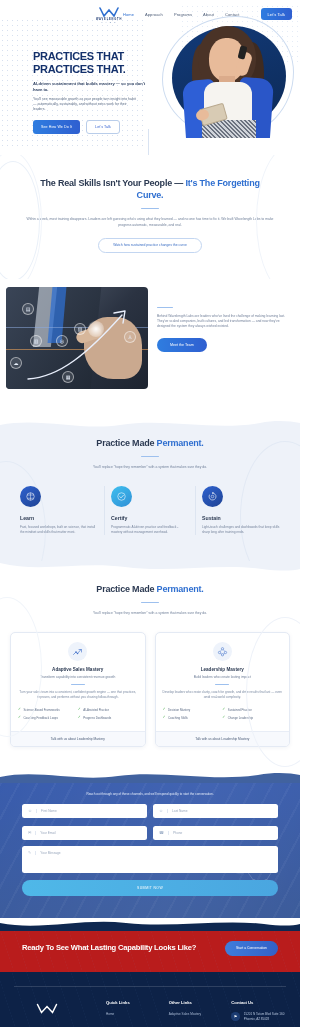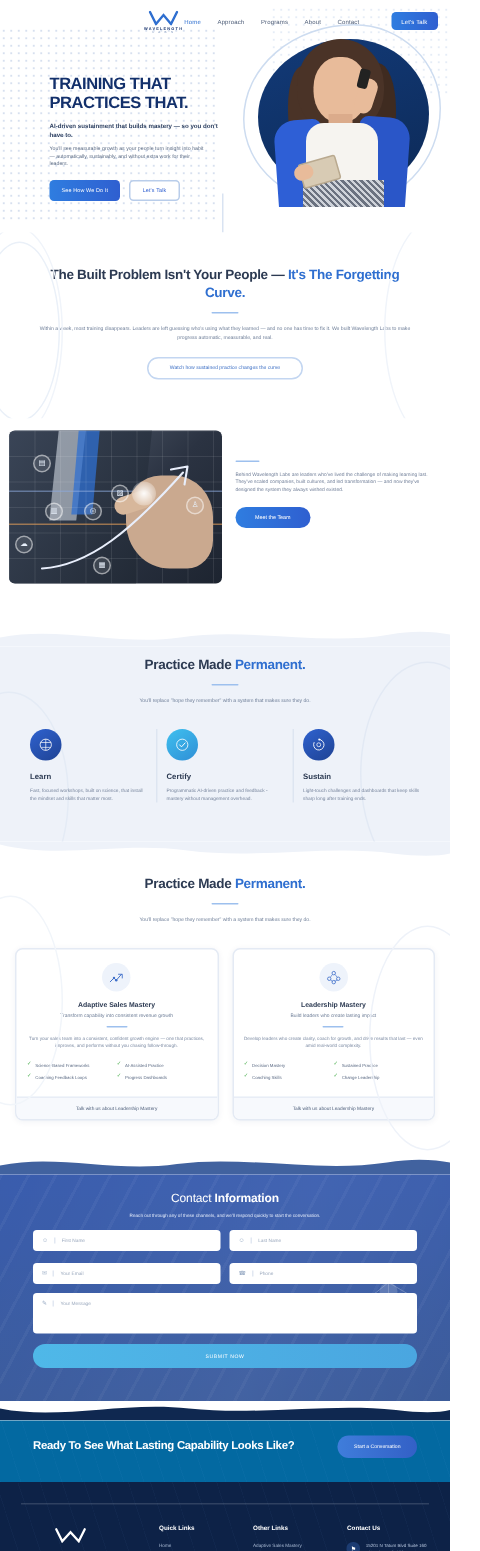--- a/index.html
+++ b/index.html
@@ -195,21 +195,21 @@
   .field input::placeholder,.field textarea::placeholder{color:#9aa8bd}
   .field.ta{align-items:flex-start;height:27px;margin-top:6px}
   .submit{
     width:100%;margin-top:7px;border:0;border-radius:14px;color:#fff;
     background:linear-gradient(90deg,#4fb8e8,#4aa6e0);font-size:3.4px;padding:6px 0;letter-spacing:.4px;
   }
 
   
   .wave-cta{display:block;width:300px;height:14px;margin-top:-1px}
   .cta{
-    background:#0369a1;padding:10px 22px 16px;display:flex;align-items:center;gap:8px;position:relative;overflow:hidden;
+    background:#b91c1c;padding:10px 22px 16px;display:flex;align-items:center;gap:8px;position:relative;overflow:hidden;
   }
   .cta-rays{position:absolute;inset:0;opacity:.18;
     background:repeating-linear-gradient(72deg,rgba(120,170,240,.22) 0 .6px,transparent .6px 13px)}
   .cta-h{font-size:7.6px;line-height:10px;color:#fff;font-weight:700;letter-spacing:-.2px;flex:1;position:relative}
   .cta-btn{
     background:linear-gradient(90deg,#3f7ddb,#3360c6);color:#fff;border:0;border-radius:14px;
     font-size:3.4px;padding:5.5px 11px;position:relative;flex:none;
   }
 
   
@@ -253,21 +253,21 @@
         <a href="#">Programs</a>
         <a href="#">About</a>
         <a href="#">Contact</a>
         <button class="nav-cta">Let's Talk</button>
       </div>
     </nav>
 
     <div class="hero-inner">
       <div class="hero-copy">
         <h1 class="hero-h1">
-          <span>TRAINING THAT</span><br>
+          <span>PRACTICES THAT</span><br>
           <span>PRACTICES THAT.</span>
         </h1>
         <p class="hero-sub">AI-driven sustainment that builds mastery — so you don't have to.</p>
         <p class="hero-body">You'll see measurable growth as your people turn insight into habit — automatically, sustainably, and without extra work for their leaders.</p>
         <div class="hero-btns">
           <button class="btn-primary">See How We Do It</button>
           <button class="btn-outline">Let's Talk</button>
         </div>
       </div>
     </div>
@@ -292,21 +292,21 @@
       </div>
     </div>
     <div class="hero-vline"></div>
   </section>
 
   <section class="problem">
     <div class="arc2"></div>
     <div class="arc"></div>
     <div class="arc3"></div>
     <h2 class="h2">
-      <span>The Built Problem Isn't Your People — </span><span class="accent">It's The Forgetting Curve.</span>
+      <span>The Real Skills Isn't Your People — </span><span class="accent">It's The Forgetting Curve.</span>
     </h2>
     <div class="rule"></div>
     <p class="lead">Within a week, most training disappears. Leaders are left guessing who's using what they learned — and no one has time to fix it. We built Wavelength Labs to make progress automatic, measurable, and real.</p>
     <button class="pill">Watch how sustained practice changes the curve</button>
   </section>
 
   <section class="built">
     <div class="built-img">
       <div class="bi-suit"></div>
         <div class="bi-shirt"></div>
@@ -481,23 +481,20 @@
         <g stroke="rgba(255,255,255,.55)" stroke-width=".6" fill="none">
           <path d="M23 8 L8 20 M23 8 L40 18 M8 20 L18 34 M40 18 L30 34 M18 34 L30 34 M23 8 L23 20"></path>
           <circle cx="8" cy="20" r="1.6"></circle>
             <circle cx="40" cy="18" r="1.6"></circle>
           <circle cx="18" cy="34" r="1.6"></circle>
             <circle cx="30" cy="34" r="1.6"></circle>
         </g>
         <circle cx="23" cy="14" r="6" fill="rgba(255,255,255,.35)"></circle>
       </svg>
       <div class="contact-inner">
-        <h2 class="c-h">
-          <span>Contact </span><b>Information</b>
-        </h2>
         <p class="c-s">Reach out through any of these channels, and we'll respond quickly to start the conversation.</p>
 
         <div class="frow">
           <label class="field">
             <span class="fi">☺</span>
             <input type="text" placeholder="First Name" style="">
           </label>
           <label class="field">
             <span class="fi">☺</span>
             <input type="text" placeholder="Last Name" style="">

